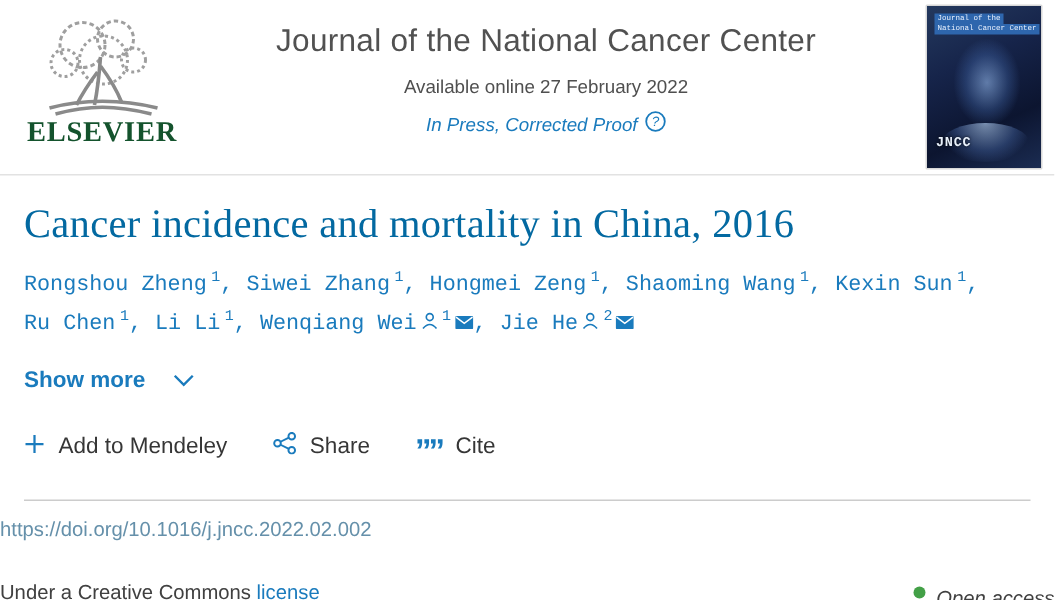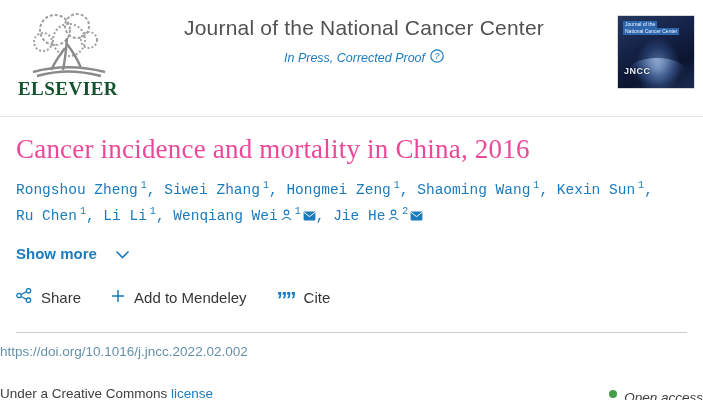--- a/index.html
+++ b/index.html
@@ -14,39 +14,39 @@
                    color:#14532d; letter-spacing:.5px; margin-top:-2px; }
   .journal-block { position:absolute; left:120px; right:95px; top:16px; text-align:center; }
   .journal-title { font-size:21px; color:#515151; letter-spacing:.2px; }
   .avail { font-size:12.5px; color:#4f4f4f; margin-top:11px; }
   .inpress { font-size:12.5px; color:#1a7bbd; margin-top:9px; display:inline-flex;
              align-items:center; gap:5px; cursor:pointer; }
   .inpress-row { margin-top:0;font-style:italic; }
   .help-circle { display:inline-block; vertical-align:-3px; }
 
   
-  .cover { position:absolute; right:8px; top:15px; width:78px; height:74px; cursor:pointer;
+  .cover { position:absolute; right:8px; top:3px; width:78px; height:110px; cursor:pointer;
            border:1px solid #d8d8d8; border-radius:1px; overflow:hidden;
-           background:linear-gradient(155deg,#24395e 0%,#16244a 35%,#0c1530 70%,#1b2c52 100%); }
+           background:linear-gradient(155deg,#24395e 0%,#16244a 35%,#0c1530 70%,#1b2c52 100%);font-family:Liberation Mono, monospace; }
   .cover-glow { position:absolute; left:18px; top:22px; width:44px; height:58px;
                 background:radial-gradient(ellipse at center,rgba(160,200,255,.55) 0%,rgba(90,140,220,.25) 45%,rgba(0,0,0,0) 72%); }
   .cover-globe { position:absolute; left:10px; bottom:4px; width:58px; height:26px; border-radius:50%;
                  background:radial-gradient(ellipse at 50% 0%,rgba(190,220,255,.6) 0%,rgba(90,130,200,.3) 50%,rgba(0,0,0,0) 75%); }
   .cover-title { position:absolute; left:5px; top:5px; font-size:5px; line-height:7px; color:#eaf2ff; }
   .cover-title span { background:#2e66ad; padding:0 2px; display:inline-block; }
   .cover-abbrev { position:absolute; left:6px; bottom:12px; font-size:9px; font-weight:bold;
                   color:#e8f0fb; letter-spacing:.5px; text-shadow:0 0 2px #000; }
 
   .rule { border:none; border-top:1px solid #e2e2e2; }
   .rule-2 { border-top:1px solid #cccccc; margin:26px 0 0; }
 
   
   .main { padding:0 16px; }
   .article-title { font-family:"Liberation Serif", serif; font-weight:400; font-size:27px;
-                   color:#ec4899; margin-top:17px; letter-spacing:.2px; }
+                   color:#0369a1; margin-top:17px; letter-spacing:.2px; }
   .authors { margin-top:12px; max-width:662px; font-size:14.5px; line-height:1.75;
              color:#1a7bbd;font-family:Liberation Mono, monospace; }
   .authors .author { white-space:normal; cursor:pointer; }
   .authors sup { font-size:10px; margin-left:3px; }
   .authors .sep { color:#1a7bbd; }
   .a-icon { margin-left:3px; vertical-align:-1px; }
   .env-icon { margin-left:2px; vertical-align:-1px; }
 
   .show-more { margin-top:15px; display:inline-flex; align-items:center; gap:18px;
                font-size:15px; font-weight:bold; color:#1a7bbd; cursor:pointer; }
@@ -92,20 +92,21 @@
           <path d="M8 64 C 30 58, 56 58, 80 64"></path>
           <path d="M12 68 C 34 62, 52 62, 76 68"></path>
         </g>
       </svg>
     </span>
     <div class="elsevier-word">ELSEVIER</div>
   </div>
 
   <div class="journal-block">
     <div class="journal-title">Journal of the National Cancer Center</div>
+    <div class="avail">Available online 27 February 2022</div>
     <div class="inpress-row">
       <span class="inpress">
         <span>In Press, Corrected Proof</span>
         <span class="help-circle">
           <svg width="14" height="14" viewBox="0 0 14 14">
             <circle cx="7" cy="7" r="6.2" fill="none" stroke="#1a7bbd" stroke-width="1.2"></circle>
             <text x="7" y="10" text-anchor="middle" font-size="9" fill="#1a7bbd" font-family="Liberation Sans, sans-serif">?</text>
           </svg>
         </span>
       </span>
@@ -158,38 +159,38 @@
     <span>
       <svg width="15" height="9" viewBox="0 0 15 9">
         <path d="M1.5 1.5 L7.5 7.5 L13.5 1.5" fill="none" stroke="#1a7bbd" stroke-width="1.6"></path>
       </svg>
     </span>
   </div>
 
   <div class="actions">
     <span class="action">
       <span>
+        <svg width="14" height="14" viewBox="0 0 14 14">
+          <path d="M7 1 V13 M1 7 H13" stroke="#1a7bbd" stroke-width="1.5" fill="none"></path>
+        </svg>
+      </span>
+      <span>Add to Mendeley</span>
+    </span>
+    <span class="action">
+      <span>
         <svg width="16" height="15" viewBox="0 0 16 15">
           <circle cx="12.5" cy="2.8" r="2.2" fill="none" stroke="#1a7bbd" stroke-width="1.3"></circle>
           <circle cx="3" cy="7.5" r="2.2" fill="none" stroke="#1a7bbd" stroke-width="1.3"></circle>
           <circle cx="12.5" cy="12.2" r="2.2" fill="none" stroke="#1a7bbd" stroke-width="1.3"></circle>
           <path d="M5 6.5 L10.6 3.7 M5 8.5 L10.6 11.3" stroke="#1a7bbd" stroke-width="1.3"></path>
         </svg>
       </span>
       <span>Share</span>
     </span>
     <span class="action">
-      <span>
-        <svg width="14" height="14" viewBox="0 0 14 14">
-          <path d="M7 1 V13 M1 7 H13" stroke="#1a7bbd" stroke-width="1.5" fill="none"></path>
-        </svg>
-      </span>
-      <span>Add to Mendeley</span>
-    </span>
-    <span class="action">
       <span class="cite-glyph">””</span>
       <span>Cite</span>
     </span>
   </div>
 
   <hr class="rule rule-2">
 </div>
 
 <div class="footer">
   <div class="footer-row row-doi">

